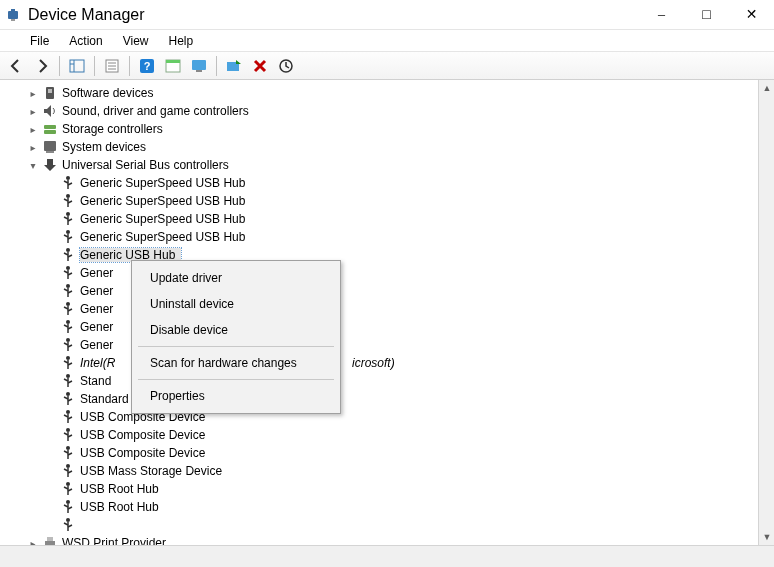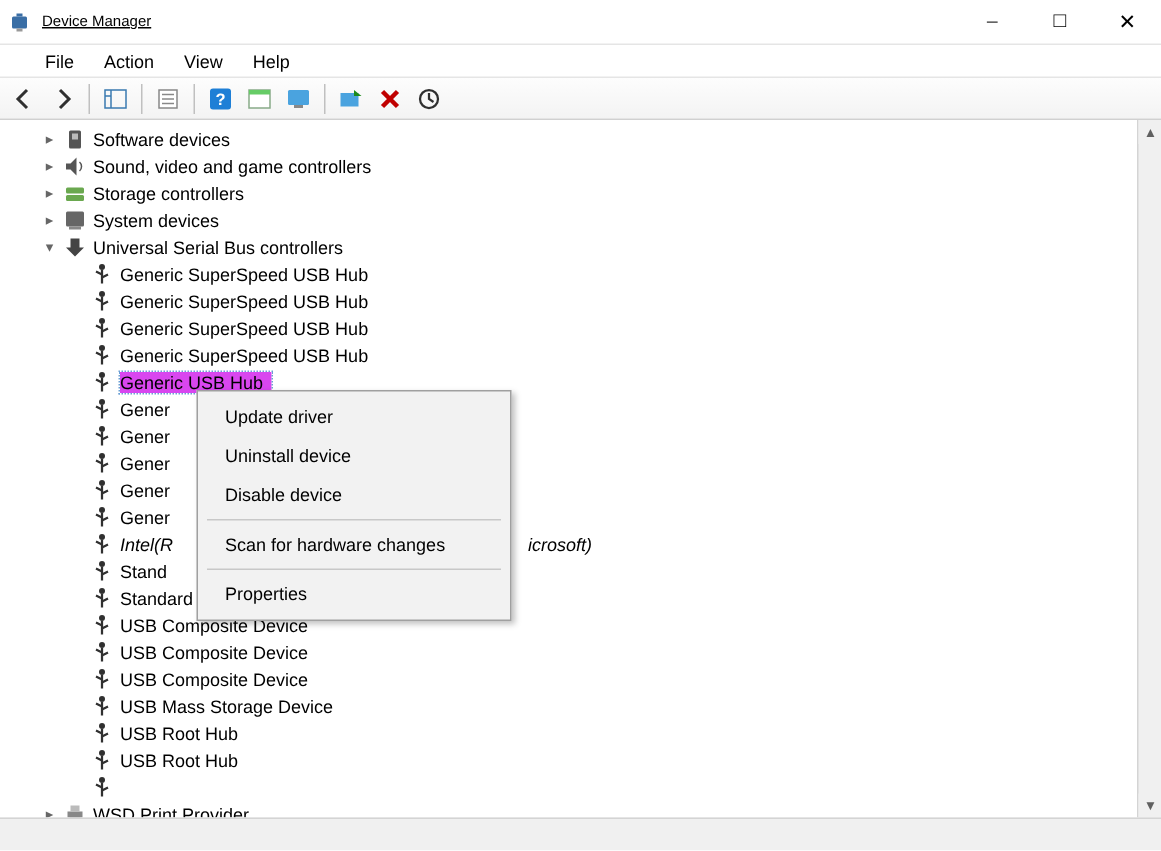--- a/index.html
+++ b/index.html
@@ -20,23 +20,22 @@
   
   .titlebar {
     height: 30px;
     display: flex;
     align-items: center;
     padding-left: 6px;
     border-bottom: 1px solid #e5e5e5;
   }
   .title-text {
     flex: 1;
-    font-size: 10px;
+    font-size: 16px;
     padding-left: 6px;
-    text-decoration: underline;
   }
   .win-btn {
     width: 45px;
     height: 30px;
     display: flex;
     align-items: center;
     justify-content: center;
     font-size: 14px;
     font-family: "Segoe UI Symbol","Segoe UI";
     cursor: pointer;
@@ -113,21 +112,21 @@
   }
   .expander.none { visibility: hidden; }
   .icon {
     width: 16px;
     height: 16px;
     margin-right: 4px;
     flex: 0 0 16px;
   }
   .label { padding-right: 6px; }
   .row.selected .label {
-    background: #d946ef;
+    background: #e5e5e5;
     outline: 1px dotted #6a9fd4;
   }
 
   
   .vscroll {
     position: absolute;
     top: 80px;
     right: 0;
     bottom: 22px;
     width: 16px;
@@ -352,21 +351,21 @@
       <span class="label">Software devices</span>
     </div>
     <div class="row">
       <span class="indent"></span>
       <span class="expander">▸</span>
       <span>
         <svg class="svg icon" width="16" height="16">
           <use href="#ic-sound"></use>
         </svg>
       </span>
-      <span class="label">Sound, video and game controllers</span>
+      <span class="label">Sound, driver and game controllers</span>
     </div>
     <div class="row">
       <span class="indent"></span>
       <span class="expander">▸</span>
       <span>
         <svg class="svg icon" width="16" height="16">
           <use href="#ic-storage"></use>
         </svg>
       </span>
       <span class="label">Storage controllers</span>

